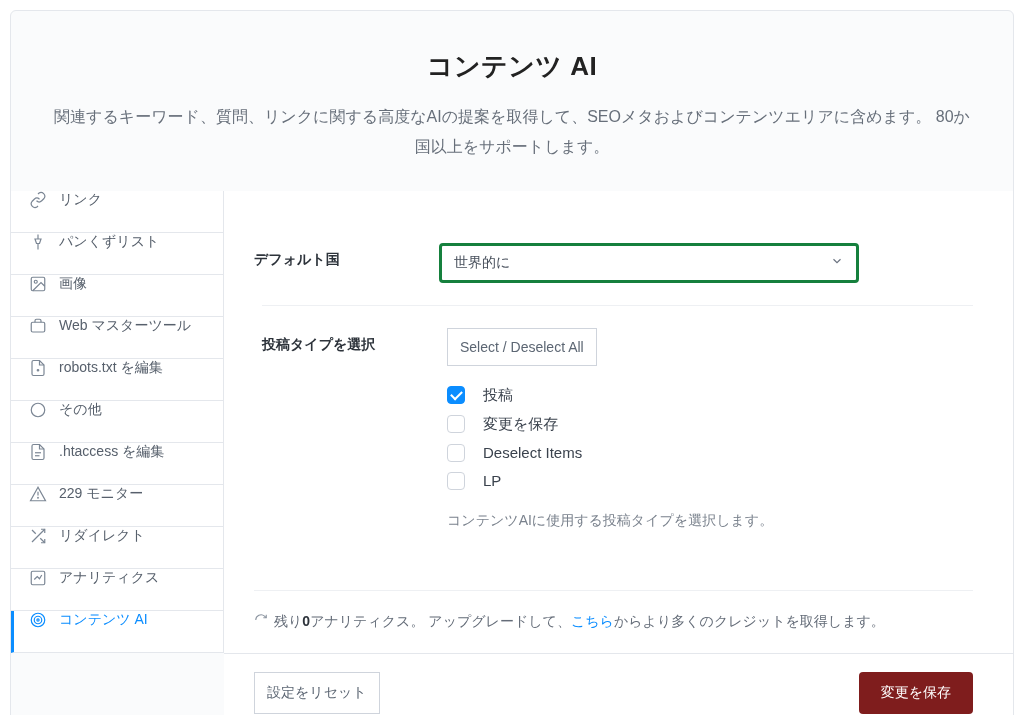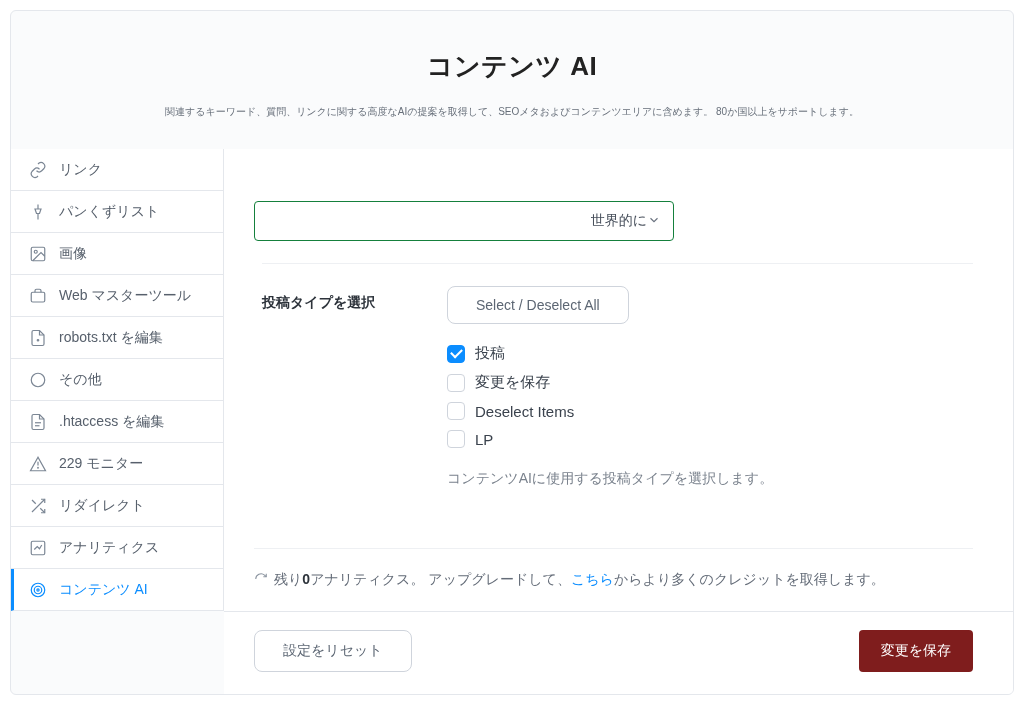--- a/index.html
+++ b/index.html
@@ -21,39 +21,38 @@
     padding: 38px 40px 28px;
   }
   .header h1 {
     font-size: 26px;
     font-weight: 700;
     color: #222;
     margin-bottom: 18px;
     letter-spacing: 0.5px;
   }
   .header p {
-    font-size: 10px;
+    font-size: 16px;
     color: #676f7a;
     line-height: 1.9;
     max-width: 960px;
     margin: 0 auto;
   }
   .body {
     display: flex;
     align-items: stretch;
   }
   .sidebar {
     width: 213px;
     flex: 0 0 213px;
     border-right: 1px solid #e4e7ec;
     background: #fff;
   }
   .sidebar-item {
     display: flex;
-    align-items: center;
     gap: 12px;
     padding: 0 18px;
     height: 42px;
     border-bottom: 1px solid #e4e7ec;
     color: #57606c;
     cursor: pointer;
     font-size: 14px;
   }
   .sidebar-item.active {
     color: #0b8dff;
@@ -88,46 +87,46 @@
     font-weight: 700;
     font-size: 14px;
     color: #2d333b;
     padding-top: 8px;
   }
   .form-field { flex: 1; max-width: 420px; }
 
   .select {
     width: 100%;
     height: 40px;
-    border: 1px solid #15803d;
+    border: 3px solid #15803d;
     border-radius: 4px;
     display: flex;
     align-items: center;
-    justify-content: flex-end;
+    justify-content: space-between;
     padding: 0 12px;
     background: #fff;
     color: #474f5b;
     cursor: pointer;
   }
   .select .chev svg { width: 14px; height: 14px; stroke: #6b7380; fill: none; stroke-width: 2; }
 
   .btn-outline {
     border: 1px solid #cfd4dc;
     background: #fff;
     color: #5c6673;
-    padding: 10px 28px;
-    border-radius: 8px;
+    padding: 10px 12px;
+    border-radius: 0;
     font-size: 14px;
     cursor: pointer;
   }
   .checkbox-list { margin-top: 20px; display: flex; flex-direction: column; gap: 10px; }
   .checkbox-row {
     display: flex;
     align-items: center;
-    gap: 10px;
+    gap: 18px;
     cursor: pointer;
     color: #3a424d;
     font-size: 15px;
   }
   .cb {
     width: 18px; height: 18px; border-radius: 4px;
     border: 1.5px solid #cfd4dc;
     display: inline-flex; align-items: center; justify-content: center;
     background: #fff;
   }
@@ -298,20 +297,21 @@
               <circle cx="12" cy="12" r="1.5"></circle>
             </svg>
           </span>
           <span>コンテンツ AI</span>
         </div>
       </nav>
 
     <div class="main">
 
       <div class="form-row">
+        <div class="form-label">デフォルト国</div>
         <div class="form-field">
           <div class="select">
             <span>世界的に</span>
             <span class="chev">
               <svg viewBox="0 0 24 24">
                   <polyline points="6 9 12 15 18 9"></polyline>
                 </svg>
             </span>
           </div>
         </div>

